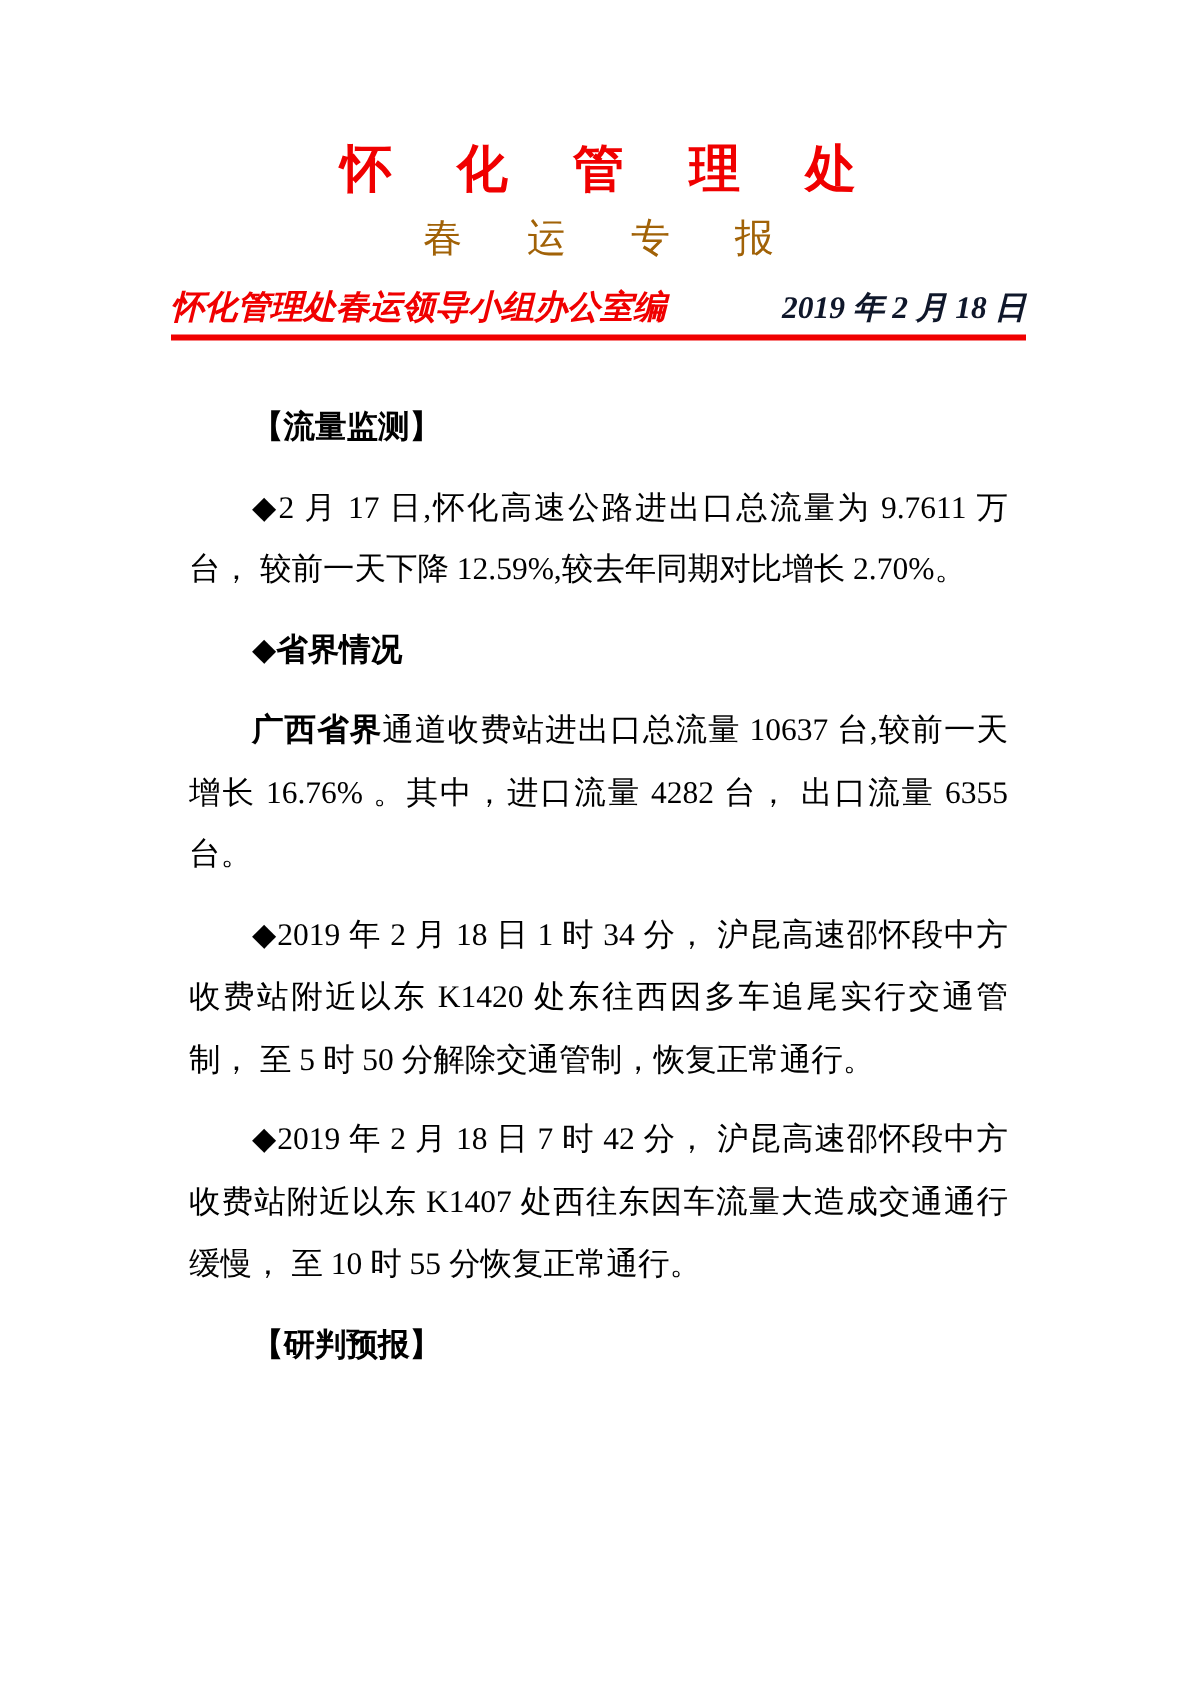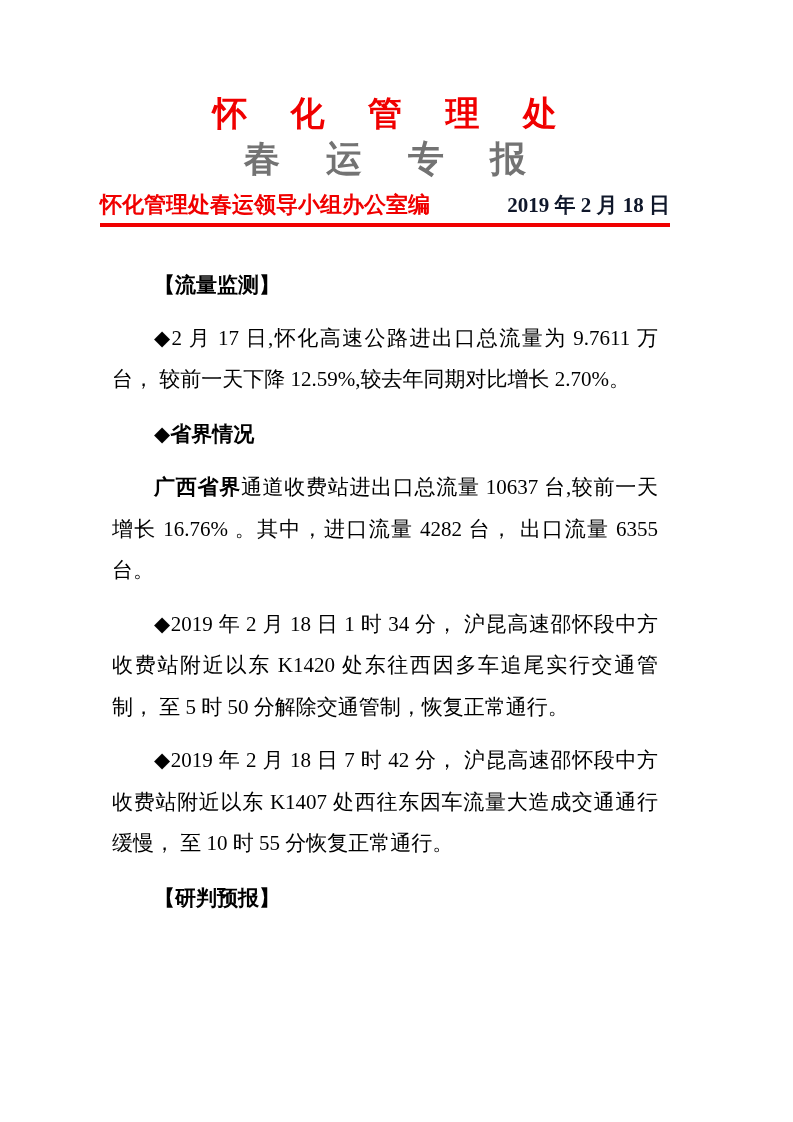--- a/index.html
+++ b/index.html
@@ -7,52 +7,53 @@
     position: relative;
     width: 793px;
     height: 1122px;
     background: #ffffff;
     overflow: hidden;
     font-family: "Liberation Serif", "DejaVu Serif", serif;
     color: #000000;
   }
   .content {
     position: absolute;
-    left: 100px;
+    left: 114px;
     top: 96px;
     width: 570px;
   }
   .doc-title {
     text-align: center;
     color: #f00000;
     font-family: "Liberation Sans", "DejaVu Sans", sans-serif;
     font-weight: bold;
     font-size: 34px;
     line-height: 34px;
     letter-spacing: 17px;
     padding-left: 17px; 
     white-space: nowrap;
   }
   .doc-subtitle {
     text-align: center;
-    color: #737373;
+    color: #a16207;
     font-family: "Liberation Sans", "DejaVu Sans", sans-serif;
-    font-weight: bold;
-    font-size: 36px;
+    font-weight: normal;
+    font-size: 26px;
     line-height: 31px;
     letter-spacing: 18px;
     padding-left: 18px;
     margin-top: 13px;
     white-space: nowrap;
   }
   .meta-row {
     margin-top: 17px;
     display: flex;
     justify-content: space-between;
     align-items: center;
+    font-style: italic;
   }
   .editor {
     color: #f00000;
     font-family: "Liberation Sans", "DejaVu Sans", sans-serif;
     font-weight: bold;
     font-size: 22px;
     line-height: 28px;
     white-space: nowrap;
   }
   .date {

